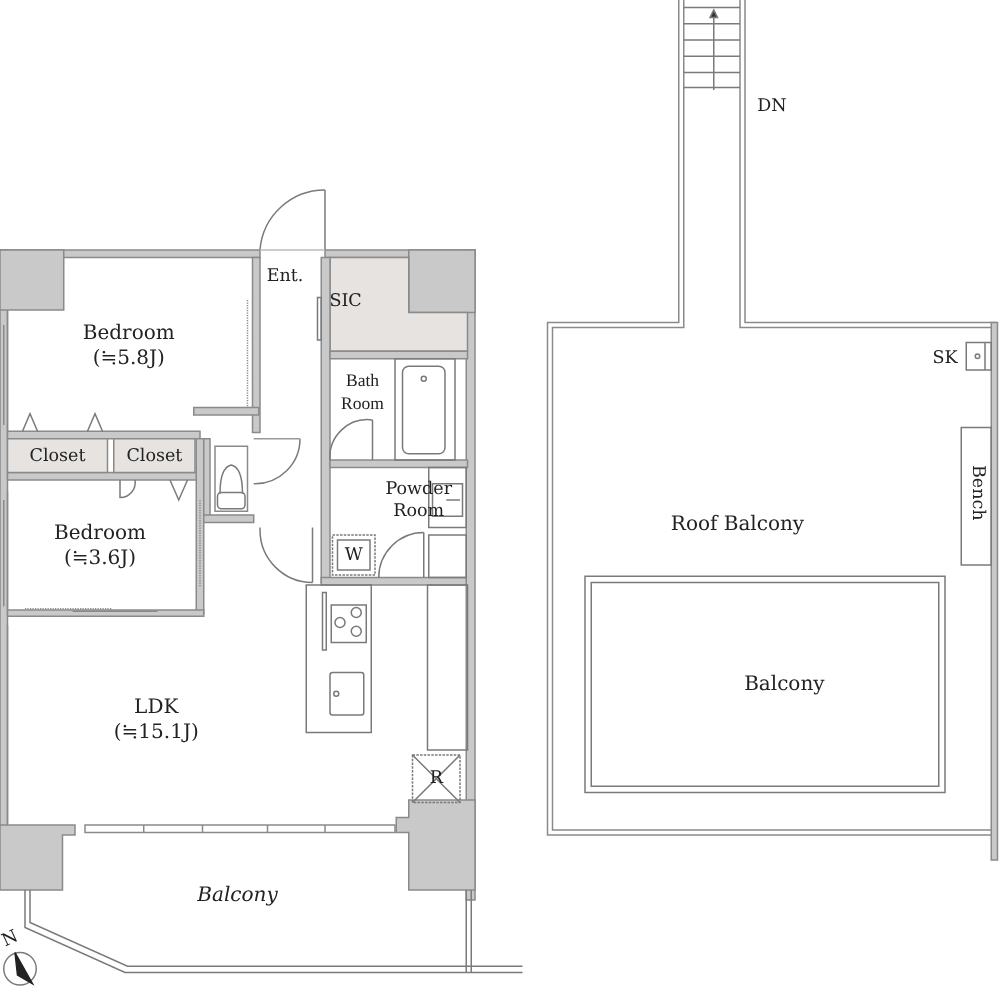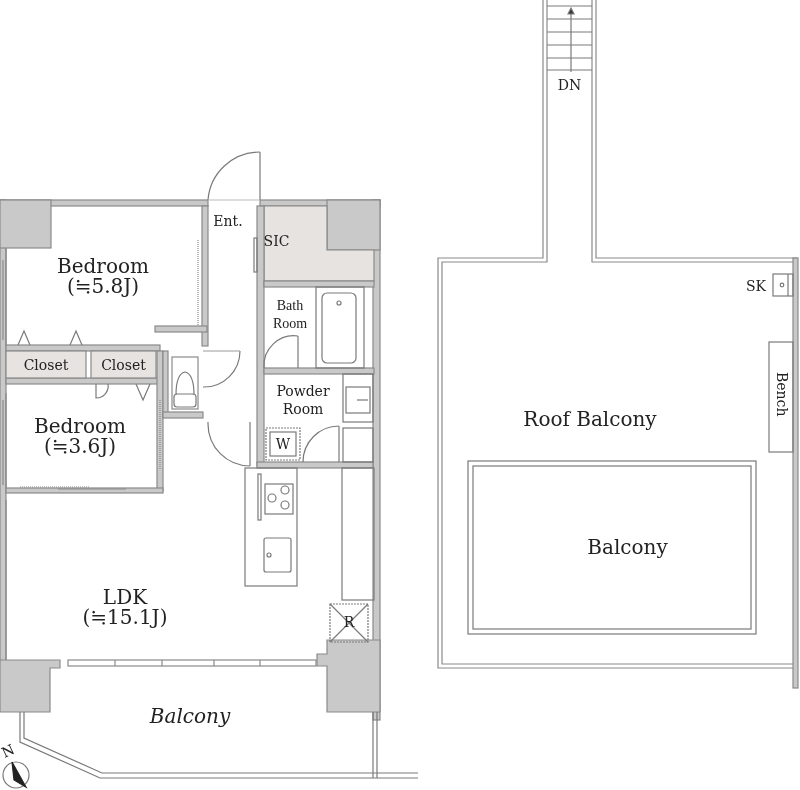--- a/index.html
+++ b/index.html
@@ -1,19 +1,19 @@
 <!DOCTYPE html>
 <html><head>
 <meta charset="utf-8">
 <style>
   html, body { margin:0; padding:0; background:#ffffff; }
   body { width:800px; height:790px; position:relative; overflow:hidden;
          font-family:"DejaVu Serif","Liberation Serif",serif; color:#2a2a2a; }
   #plan { position:absolute; left:0; top:0; }
-  .lbl { position:absolute; text-align:center; font-size:20px; line-height:20px; color:#222; white-space:nowrap; }
+  .lbl { position:absolute; text-align:center; font-size:16px; line-height:20px; color:#222; white-space:nowrap; }
   .lbl.small { font-size:14px; line-height:18px; }
   .lbl.vert { writing-mode:vertical-rl; }
 </style>
 </head>
 <body>
 
 <svg id="plan" width="800" height="790" viewBox="0 0 800 790" xmlns="http://www.w3.org/2000/svg">
   <g fill="none" stroke="#7a7a7a" stroke-width="1.2">
 
     <g fill="#c9c9c9" stroke="#8a8a8a">
@@ -198,39 +198,39 @@
 </div>
 
 <div class="lbl small" style="left:208px; top:212px; width:40px;">Ent.</div>
 <div class="lbl small" style="left:248px; top:232px; width:57px;">SIC</div>
 
 <div class="lbl small" style="left:264px; top:297px; width:52px;font-family:Liberation Serif, serif;">
   <div>Bath</div>
   <div>Room</div>
 </div>
 
-<div class="lbl small" style="left:264px; top:382px; width:78px;">
+<div class="lbl small" style="left:264px; top:382px; width:78px;padding-left:32px;">
   <div>Powder</div>
   <div>Room</div>
 </div>
 
 <div class="lbl small" style="left:270px; top:435px; width:26px;">W</div>
 
-<div class="lbl" style="left:70px; top:555px; width:110px;margin-top:32px;">
+<div class="lbl" style="left:70px; top:555px; width:110px;">
   <div>LDK</div>
   <div>(≒15.1J)</div>
 </div>
 
 <div class="lbl small" style="left:330px; top:613px; width:38px;">R</div>
 
 <div class="lbl" style="left:130px; top:706px; width:120px;font-style:italic;">Balcony</div>
 
 <div class="lbl small" style="left:0px; top:742px; width:16px; transform:rotate(-25deg);">N</div>
 
-<div class="lbl small" style="left:547px; top:76px; width:45px;">DN</div>
+<div class="lbl small" style="left:547px; top:76px; width:45px;padding-left:48px;">DN</div>
 
 <div class="lbl" style="left:510px; top:371px; width:160px;margin-top:38px;">Roof Balcony</div>
 
 <div class="lbl small" style="left:740px; top:277px; width:32px;">SK</div>
 
 <div class="lbl small vert" style="left:771px; top:372px; width:20px;">Bench</div>
 
 <div class="lbl" style="left:560px; top:537px; width:135px;">Balcony</div>
 
 </body></html>

